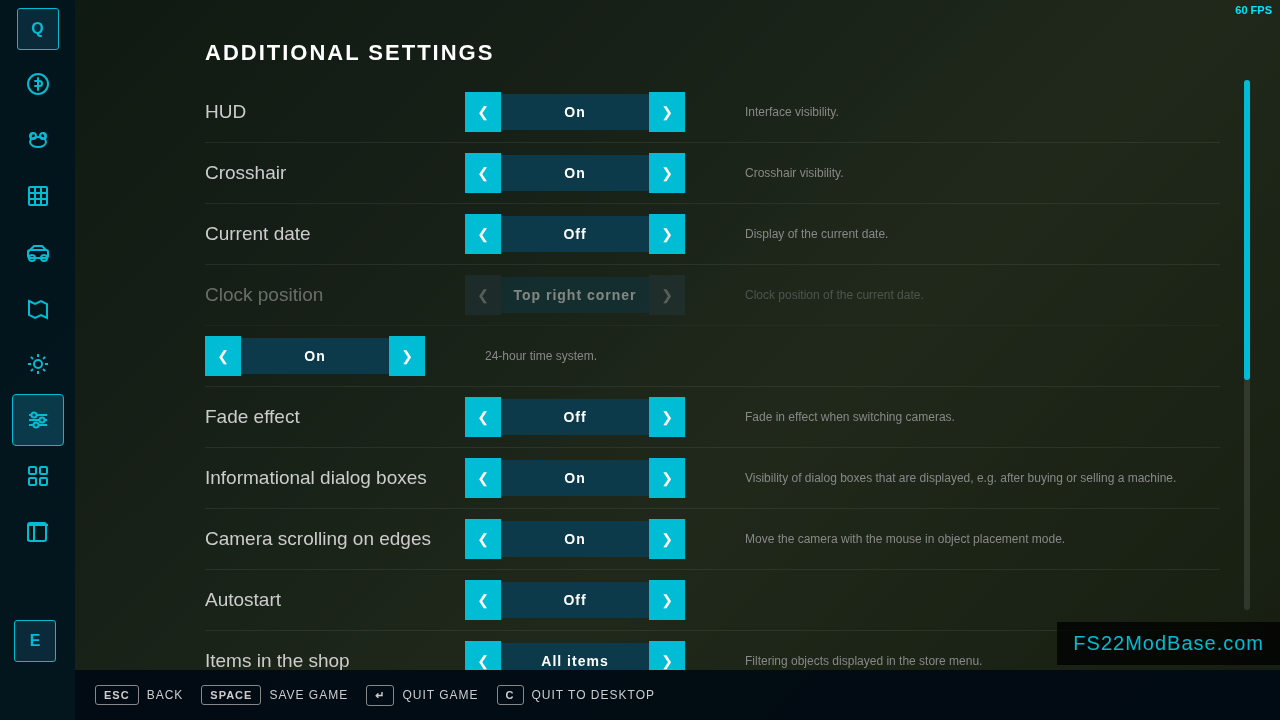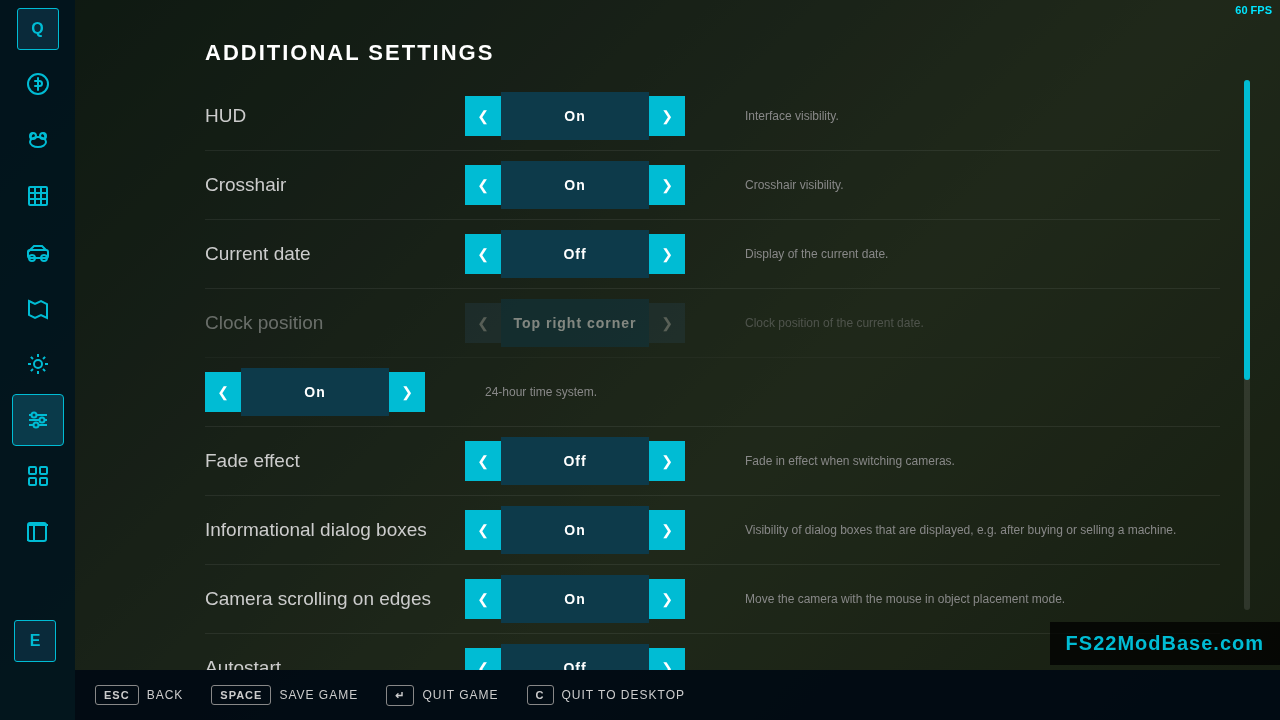--- a/index.html
+++ b/index.html
@@ -135,21 +135,21 @@
       flex-shrink: 0;
     }
     .ctrl-btn.disabled {
       background: #2a4a5a;
       opacity: 0.6;
       cursor: default;
     }
 
     .ctrl-value {
       flex: 1;
-      height: 48px;
+      height: 36px;
       background: #0d3a4a;
       display: flex;
       align-items: center;
       justify-content: center;
       font-size: 14px;
       font-weight: bold;
       color: #fff;
       letter-spacing: 1px;
     }
 
@@ -184,21 +184,21 @@
     .bottom-bar {
       position: absolute;
       bottom: 0;
       left: 75px;
       right: 0;
       height: 50px;
       background: rgba(0,10,20,0.92);
       display: flex;
       align-items: center;
       padding: 0 20px;
-      gap: 28px;
+      gap: 18px;
       z-index: 10;
     }
 
     .key-action {
       display: flex;
       align-items: center;
       gap: 8px;
     }
 
     .key-badge {
@@ -219,21 +219,21 @@
     }
 
     
     .watermark {
       position: absolute;
       bottom: 55px;
       right: 0;
       background: rgba(0,0,0,0.75);
       color: #00bcd4;
       font-size: 20px;
-      font-weight: bold;
+      font-weight: normal;
       padding: 10px 16px;
       z-index: 20;
       letter-spacing: 1px;
     }
 
     
     .q-btn {
       background: #0a2a3a;
       border: 1.5px solid #00bcd4;
       color: #00bcd4;

